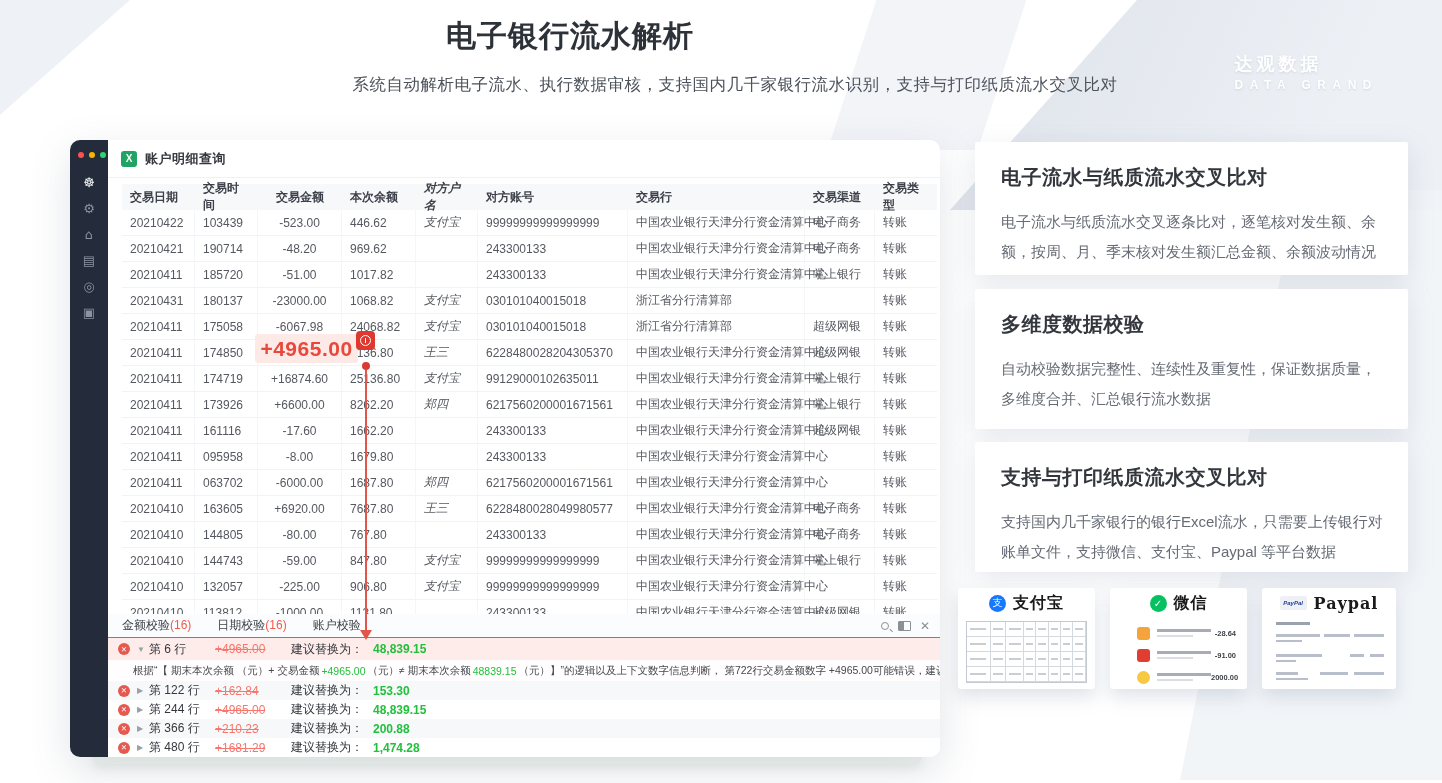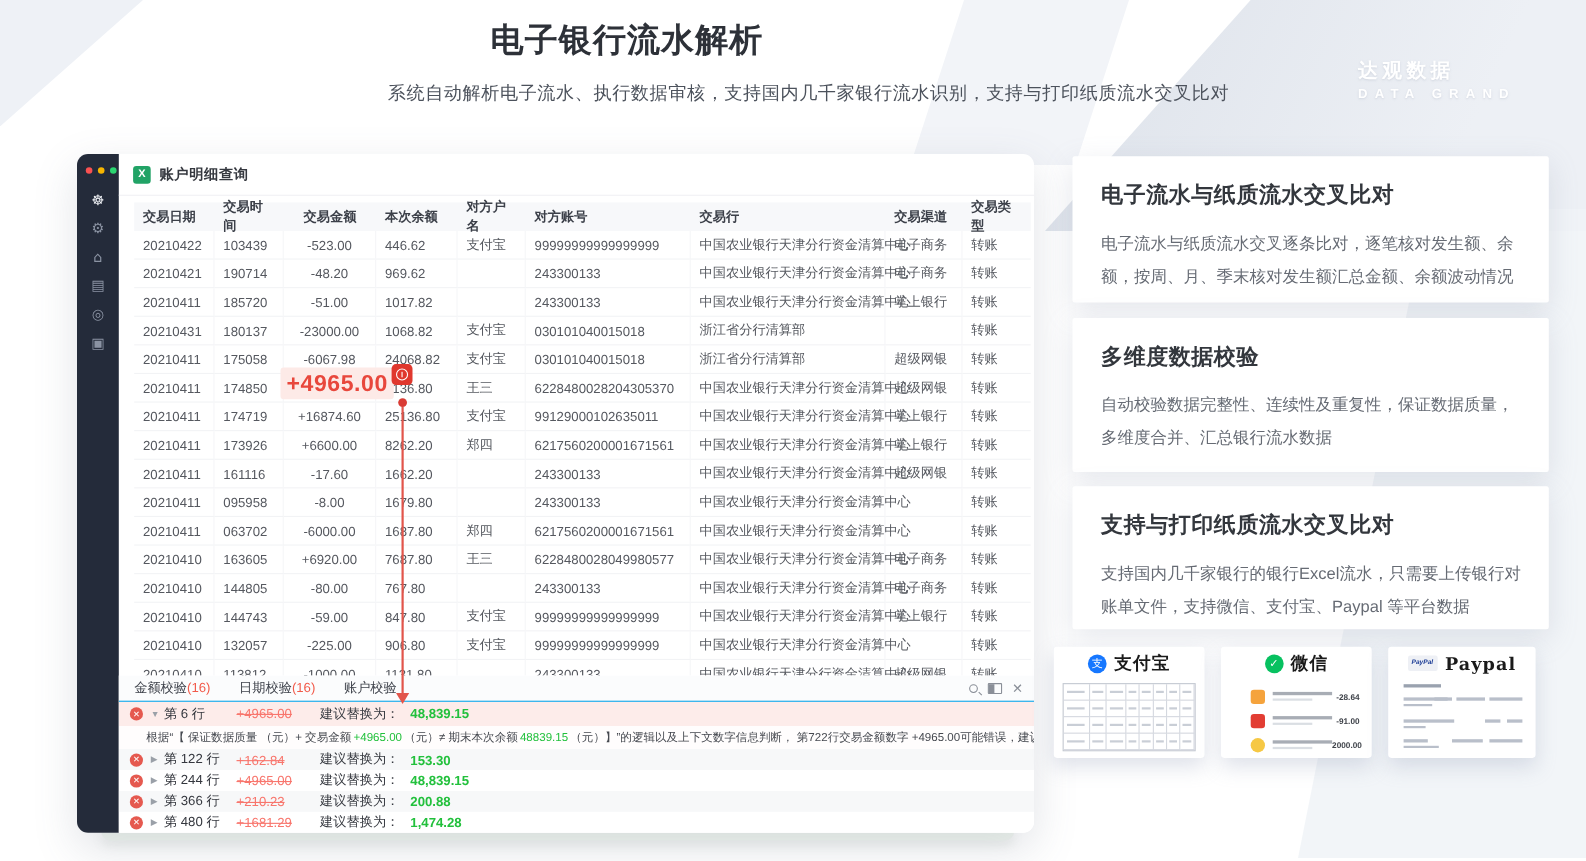--- a/index.html
+++ b/index.html
@@ -58,21 +58,21 @@
   .tablewrap { position:absolute; left:14px; top:44px; width:815px; }
   .tr, .thead { display:flex;align-items:flex-end; }
   .thead { background:#f7f8fa; }
   .th { font-size:12px; font-weight:700; color:#3c4049; padding:0 8px; height:26px;
     display:flex; align-items:center; }
   .td { font-size:12px; color:#55585f; padding:0 8px; height:26px;
     display:flex; align-items:center; border-bottom:1px solid #f2f3f5;
     border-right:1px solid #f5f6f8; white-space:nowrap; overflow:visible; }
   .td:last-child { border-right:none; }
   .c0{width:73px;} .c1{width:63px;} .c2{width:84px; justify-content:center;}
-  .c3{width:74px;} .c4{width:62px;} .c5{width:150px;} .c6{width:177px;}
+  .c3{width:74px;} .c4{width:62px;font-style:italic;} .c5{width:150px;} .c6{width:177px;}
   .c7{width:70px;} .c8{width:62px;}
 
   
   .err-pill { position:absolute; left:147px; top:194px; width:103px; height:29px; z-index:6;
     background:#fdeae7; border-radius:3px; display:flex; align-items:center; justify-content:center; }
   .err-amt { font-size:21px; font-weight:700; color:#e8473c; letter-spacing:.5px; }
   .err-badge { position:absolute; left:248px; top:191px; width:19px; height:19px; z-index:7;
     background:#e0382e; border-radius:4px; display:flex; align-items:center; justify-content:center; }
   .err-badge-circle { width:11px; height:11px; border:1.3px solid #fff; border-radius:50%;
     display:flex; align-items:center; justify-content:center; }
@@ -422,21 +422,21 @@
         <div>
             <div class="vrow first">
               <span class="vx">✕</span>
               <span class="vcaret">▼</span>
               <span class="vlabel">第 6 行</span>
               <span class="vold">+4965.00</span>
               <span class="vrep">建议替换为：</span>
               <span class="vnew">48,839.15</span>
             </div>
             <div class="vdetail">
-              <span>根据“【 保证数据质量 （元）+ 交易金额 </span>
+              <span>根据“【 期末本次余额 （元）+ 交易金额 </span>
               <span class="grn">+4965.00</span>
               <span>（元）≠ 期末本次余额 </span>
               <span class="grn">48839.15</span>
               <span>（元）】”的逻辑以及上下文数字信息判断， 第722行交易金额数字 +4965.00可能错误，建议修改为48,839.15。</span>
             </div>
             <div class="vrow alt">
               <span class="vx">✕</span>
               <span class="vcaret">▶</span>
               <span class="vlabel">第 122 行</span>
               <span class="vold">+162.84</span>

